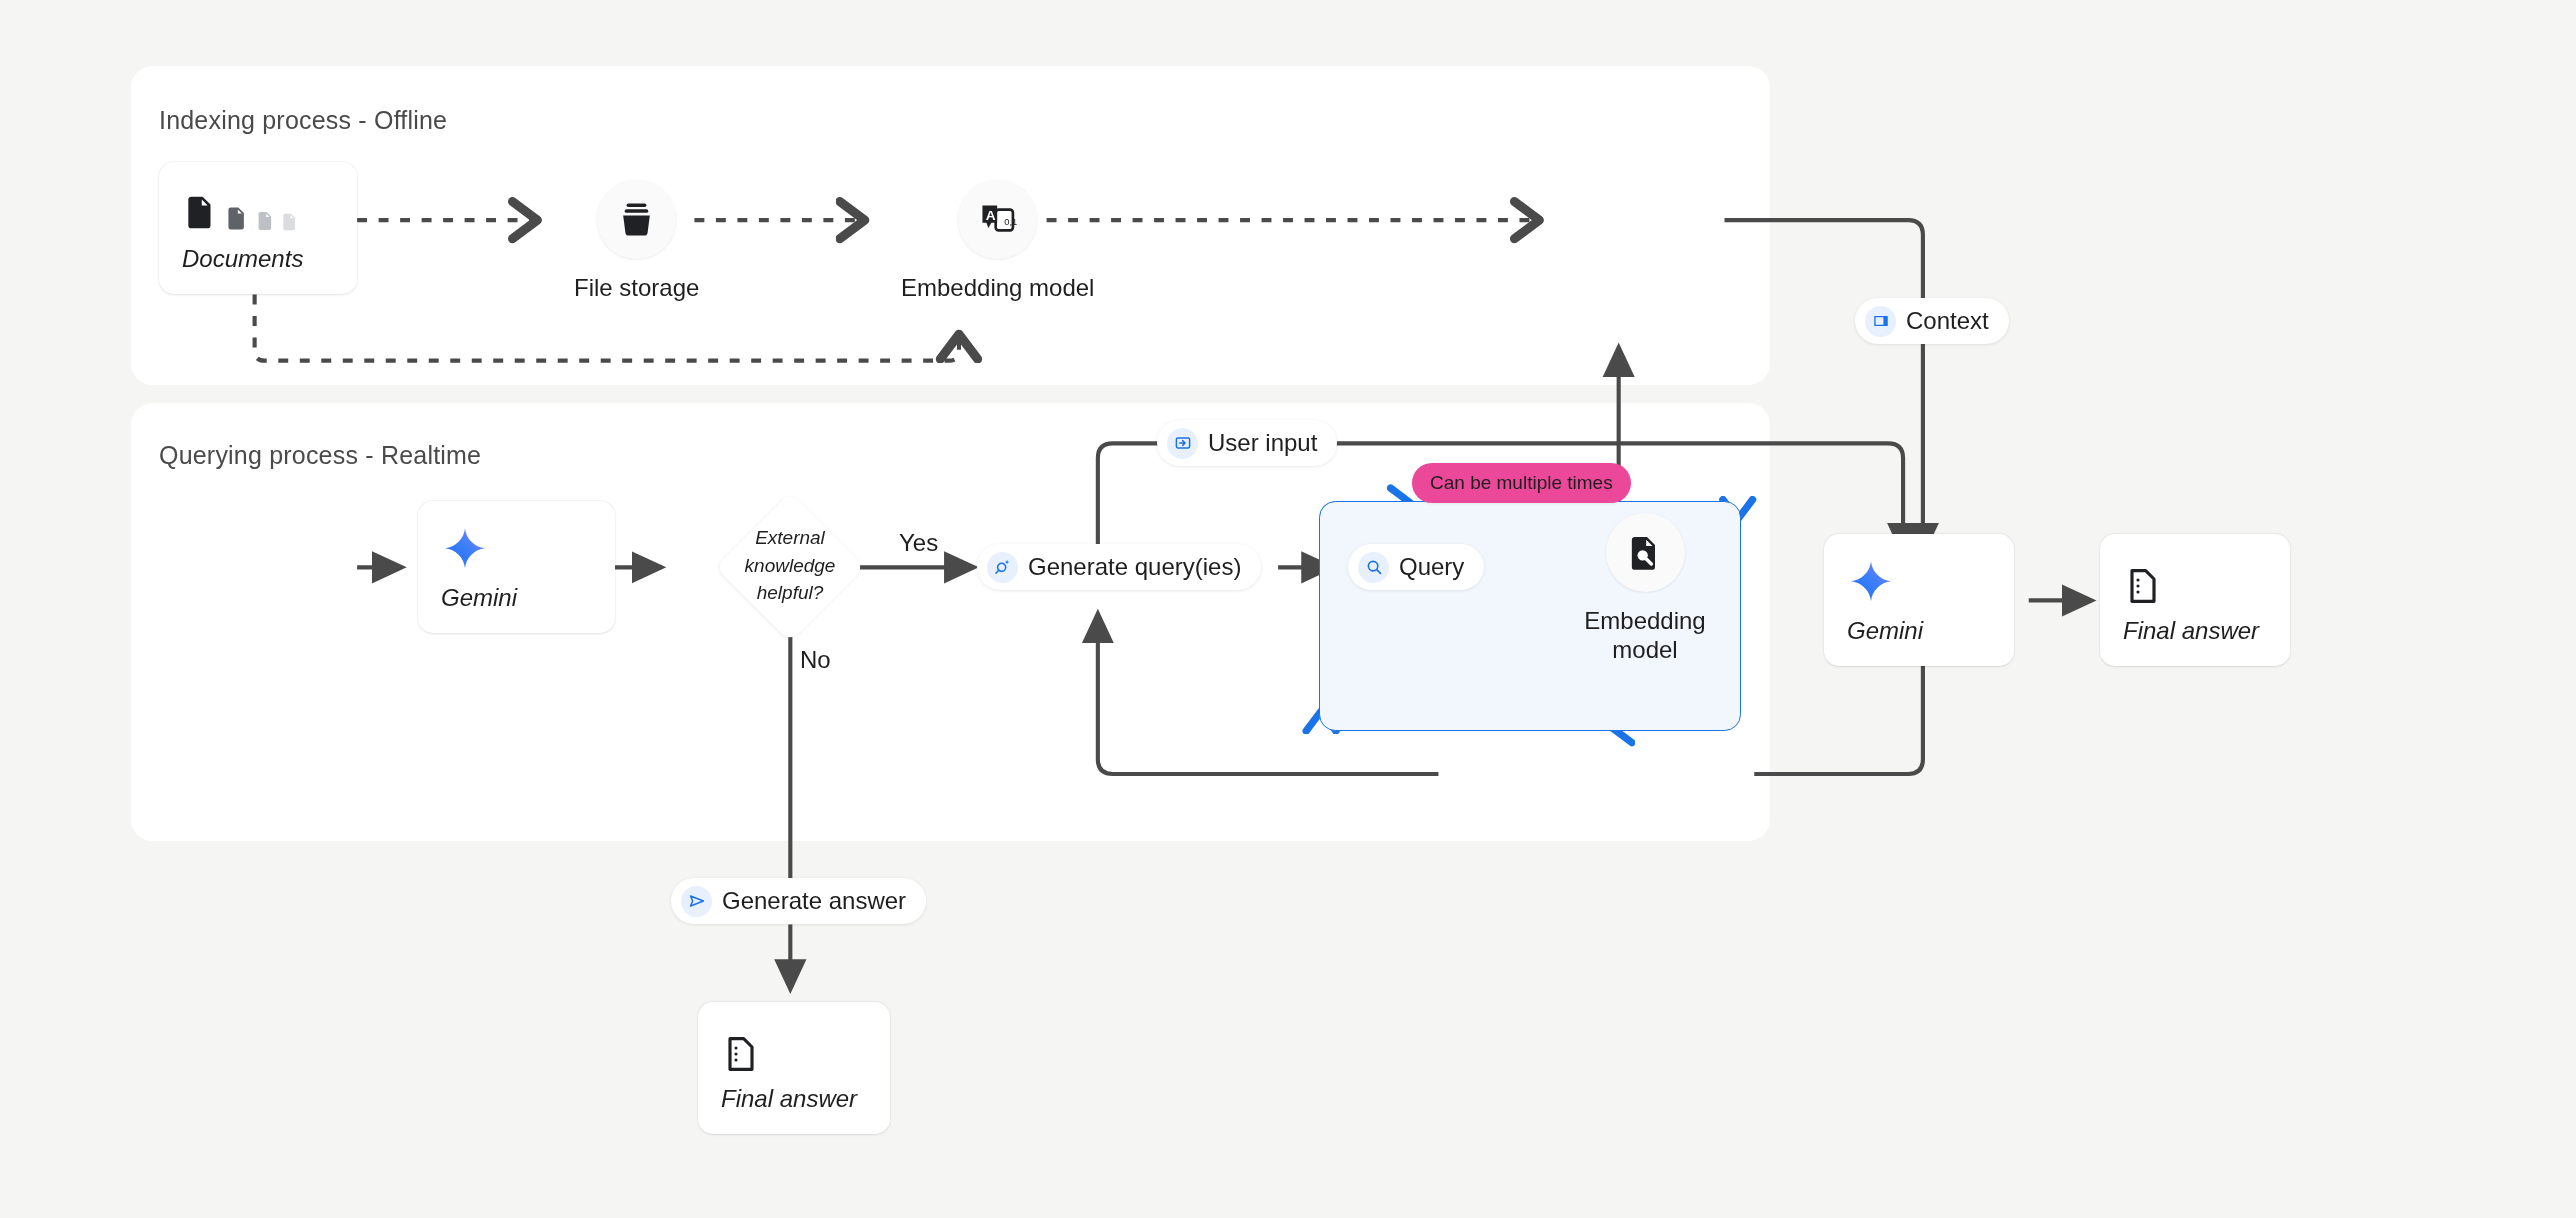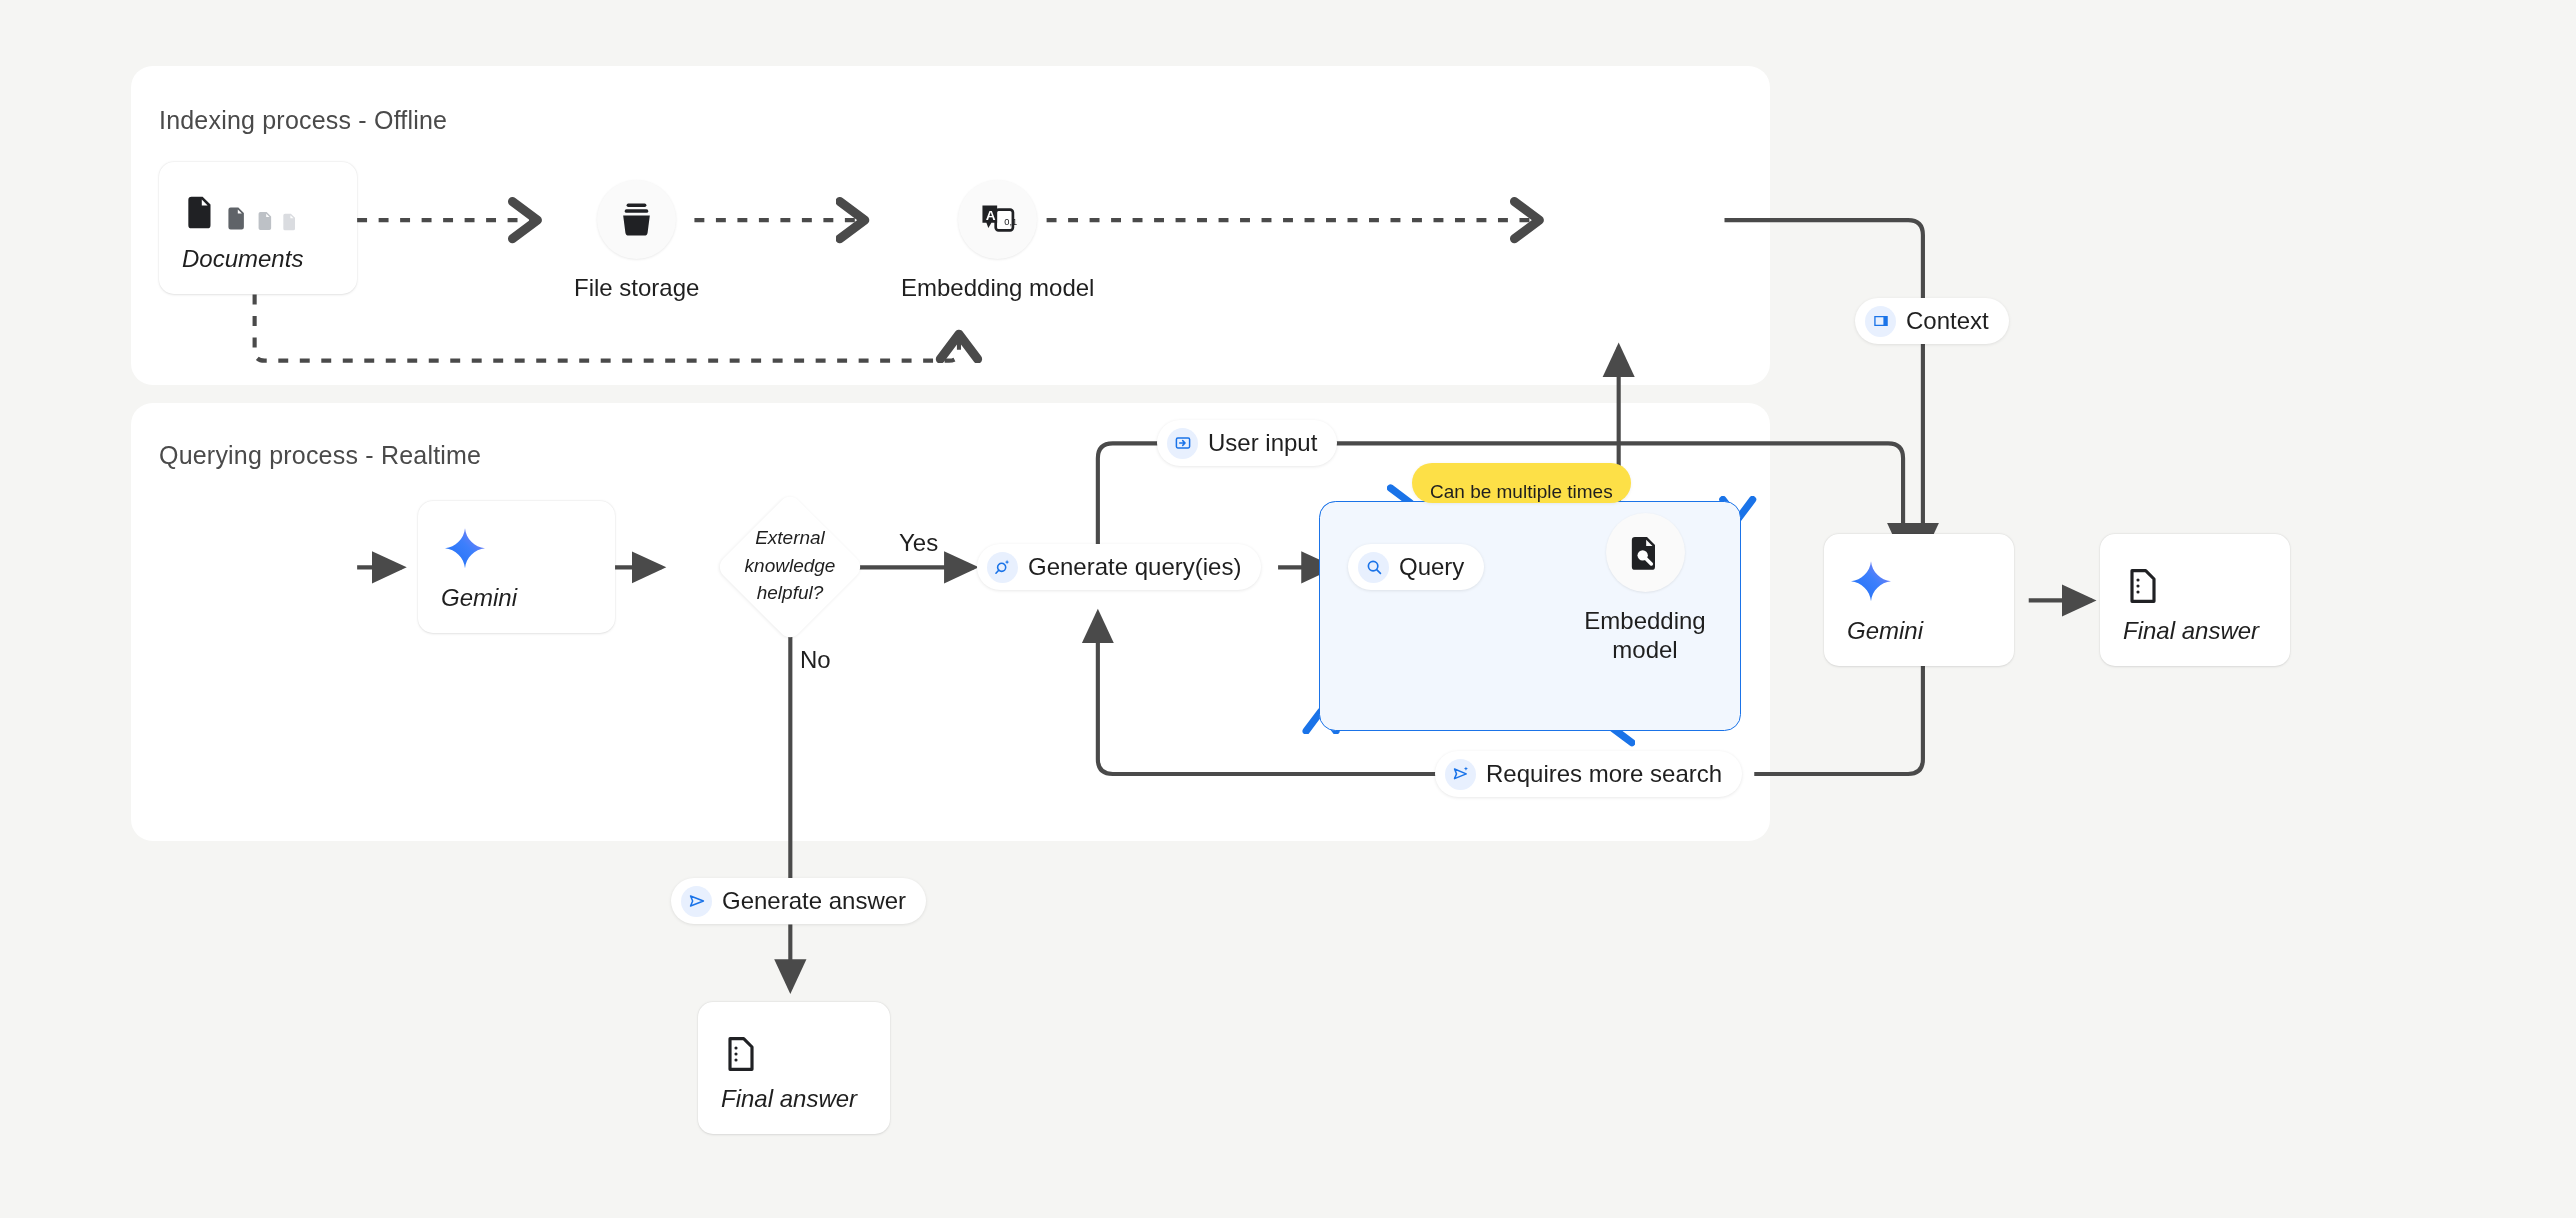--- a/index.html
+++ b/index.html
@@ -45,21 +45,21 @@
     position:absolute;background:#fff;border-radius:826px;
     box-shadow:0 0.8px 3.3px rgba(0,0,0,.10);
     display:flex;align-items:center;gap:10px;
     height:46px;padding:0 20px 0 10px;box-sizing:border-box;white-space:nowrap;
   }
   .pill .chipico{
     width:31px;height:31px;border-radius:50%;background:#e8f0fe;
     display:flex;align-items:center;justify-content:center;flex:0 0 auto;
   }
   .pill .ptxt{font-size:24px;color:#1f1f1f;}
-  .pill.plain{padding:0 18px;height:40px;box-shadow:0 0.8px 3.3px rgba(0,0,0,.07);background:#fde047;align-items:flex-end;}
+  .pill.plain{padding:0 18px;height:40px;box-shadow:0 0.8px 3.3px rgba(0,0,0,.07);background:#ec4899;}
   .pill.plain .ptxt{font-size:19px;color:#1f1f1f;}
 
   
   .diamond{position:absolute;}
   .diamond .dshape{
     position:absolute;left:0;top:0;width:106px;height:106px;background:#fff;
     border-radius:11.6px;transform:rotate(45deg);
     box-shadow:0 0.8px 3.3px rgba(0,0,0,.09);
   }
   .diamond .dtxt{
@@ -254,29 +254,20 @@
   <div class="pill" style="left:1157px;top:420px;">
     <span class="chipico">
       <svg width="18" height="18" viewBox="0 0 24 24" fill="none" stroke="#1a73e8" stroke-width="2" stroke-linecap="round" stroke-linejoin="round">
         <rect x="3.2" y="5.4" width="17.6" height="13.2" rx="1.8"></rect>
         <path d="M7.6 12h7.2M11.6 8.8 14.8 12l-3.2 3.2"></path>
       </svg>
     </span>
     <span class="ptxt">User input</span>
   </div>
 
-  <div class="pill" style="left:1435px;top:751px;">
-    <span class="chipico">
-      <svg width="18" height="18" viewBox="0 0 24 24" fill="none" stroke="#1a73e8" stroke-width="2" stroke-linejoin="round">
-        <path d="M3.4 5.4 19 11.8 3.4 18.2l2.6-6.4z"></path>
-        <path d="M18.6 2.2l.8 1.9 1.9.8-1.9.8-.8 1.9-.8-1.9-1.9-.8 1.9-.8z" fill="#1a73e8" stroke="none"></path>
-      </svg>
-    </span>
-    <span class="ptxt">Requires more search</span>
-  </div>
 
   <div class="card" style="left:1824px;top:534px;width:190px;height:132px;">
     <div class="ico">
       <svg width="48" height="48" viewBox="0 0 24 24">
         <defs>
             <linearGradient id="gg2" x1="0" y1="1" x2="1" y2="0">
           <stop offset="0%" stop-color="#1b6ff5"></stop>
               <stop offset="55%" stop-color="#3d7ffc"></stop>
           <stop offset="100%" stop-color="#9b7ff0"></stop>
             </linearGradient>

